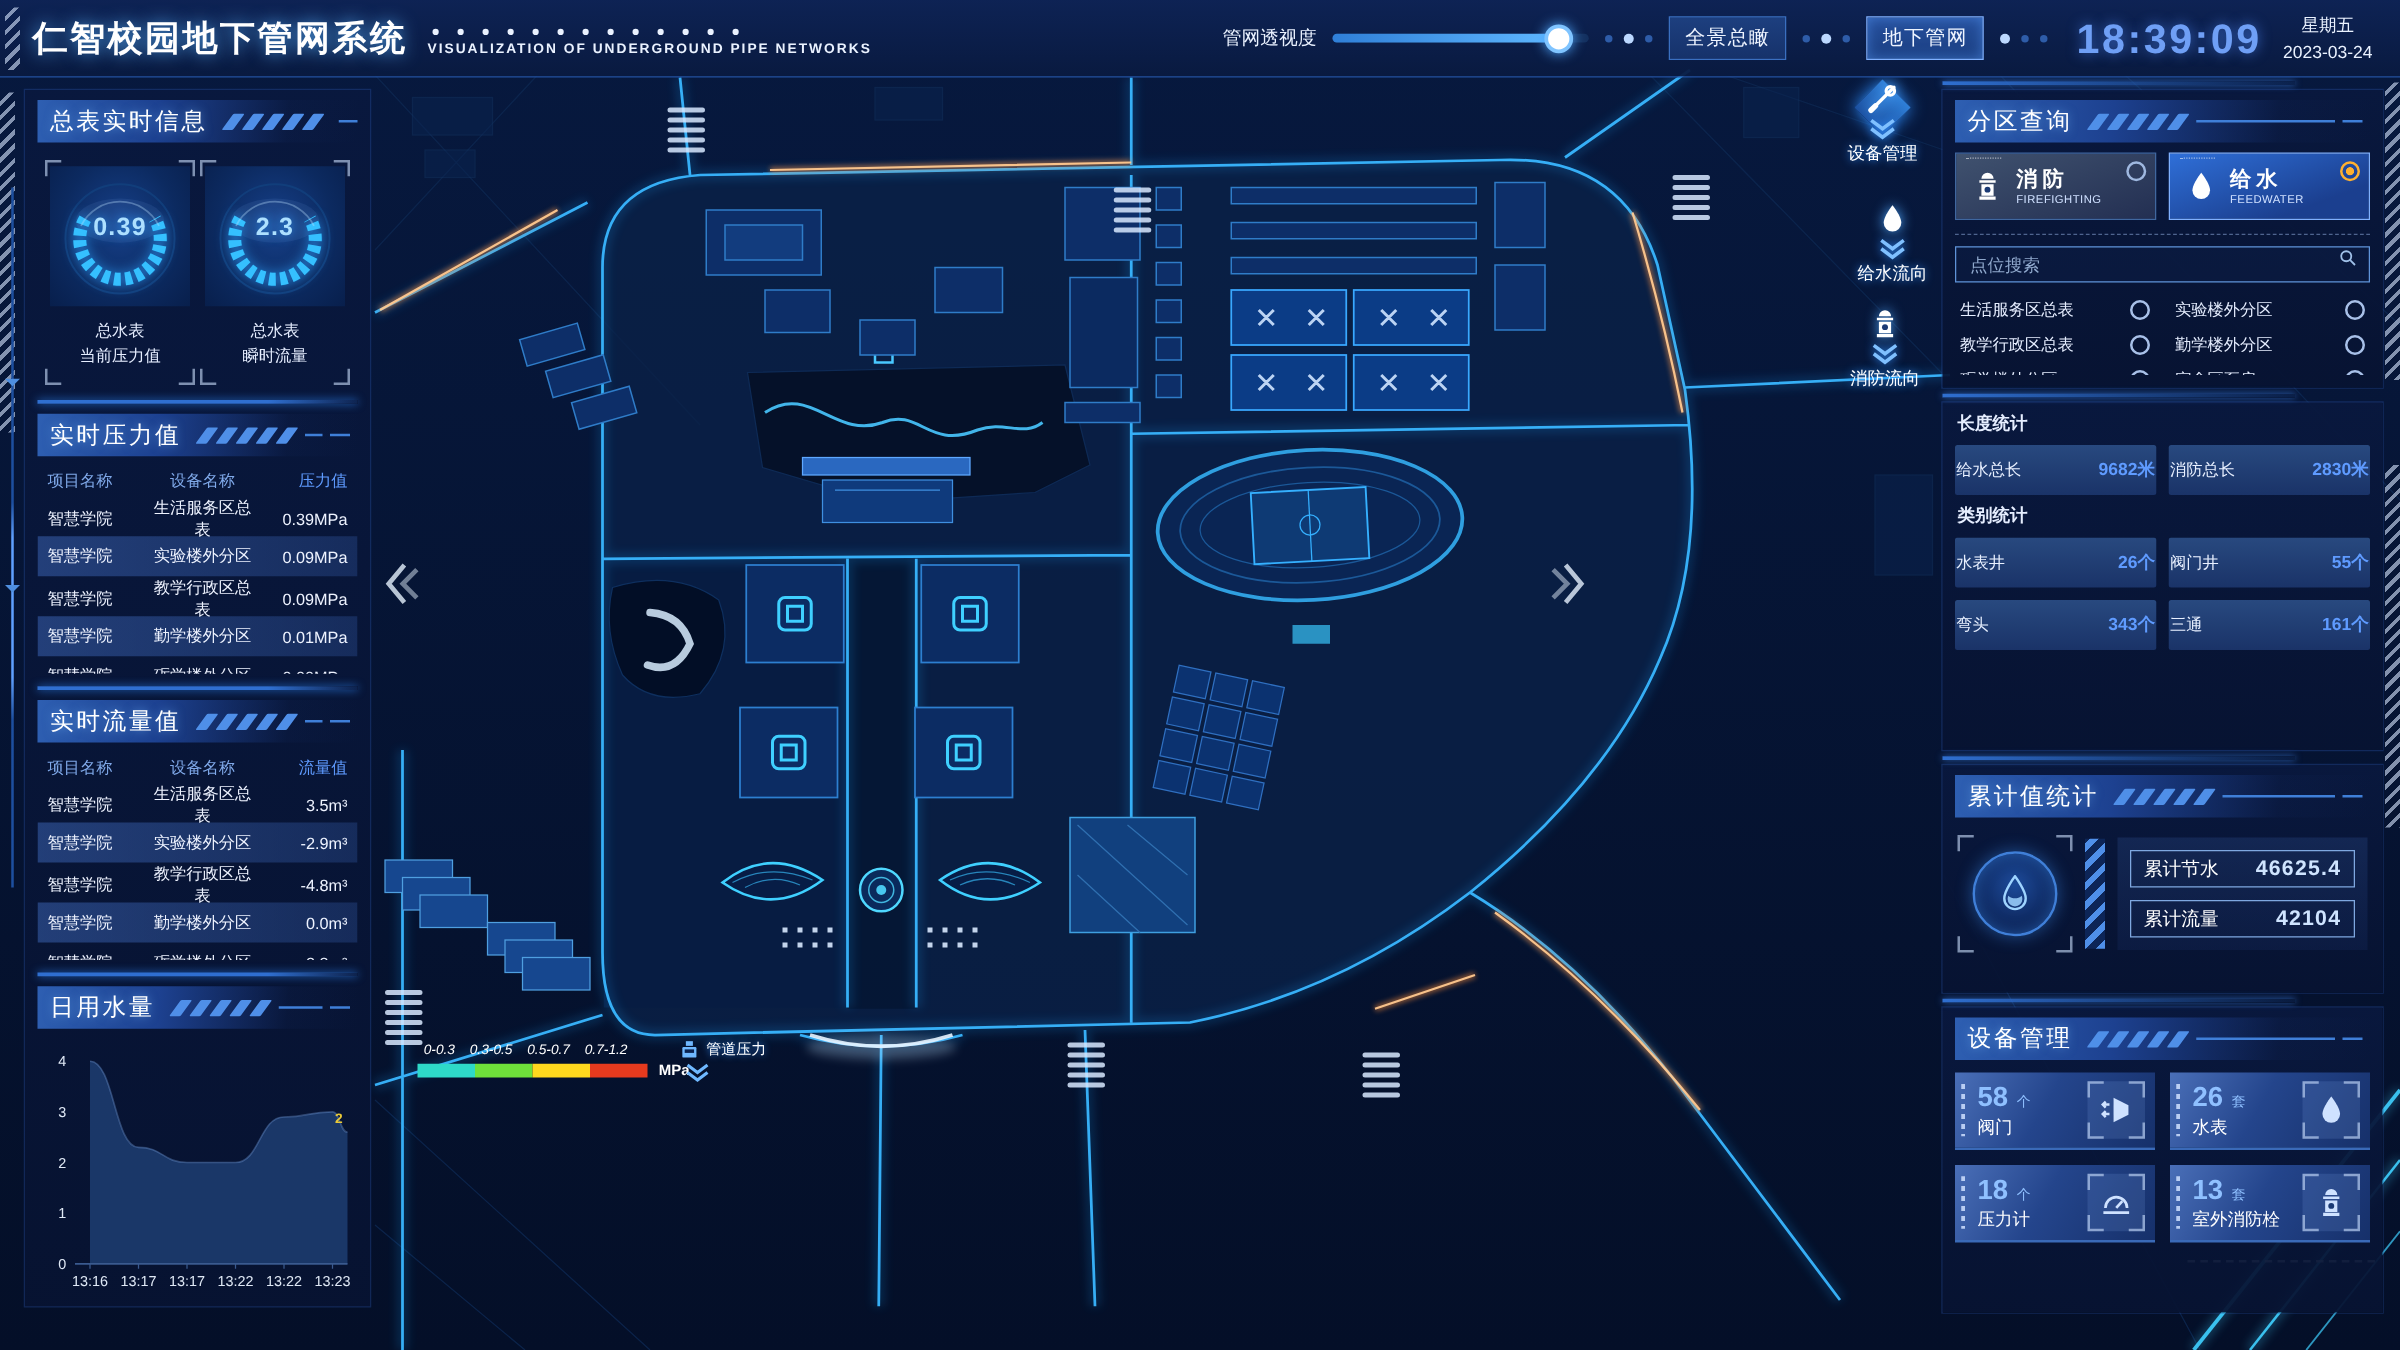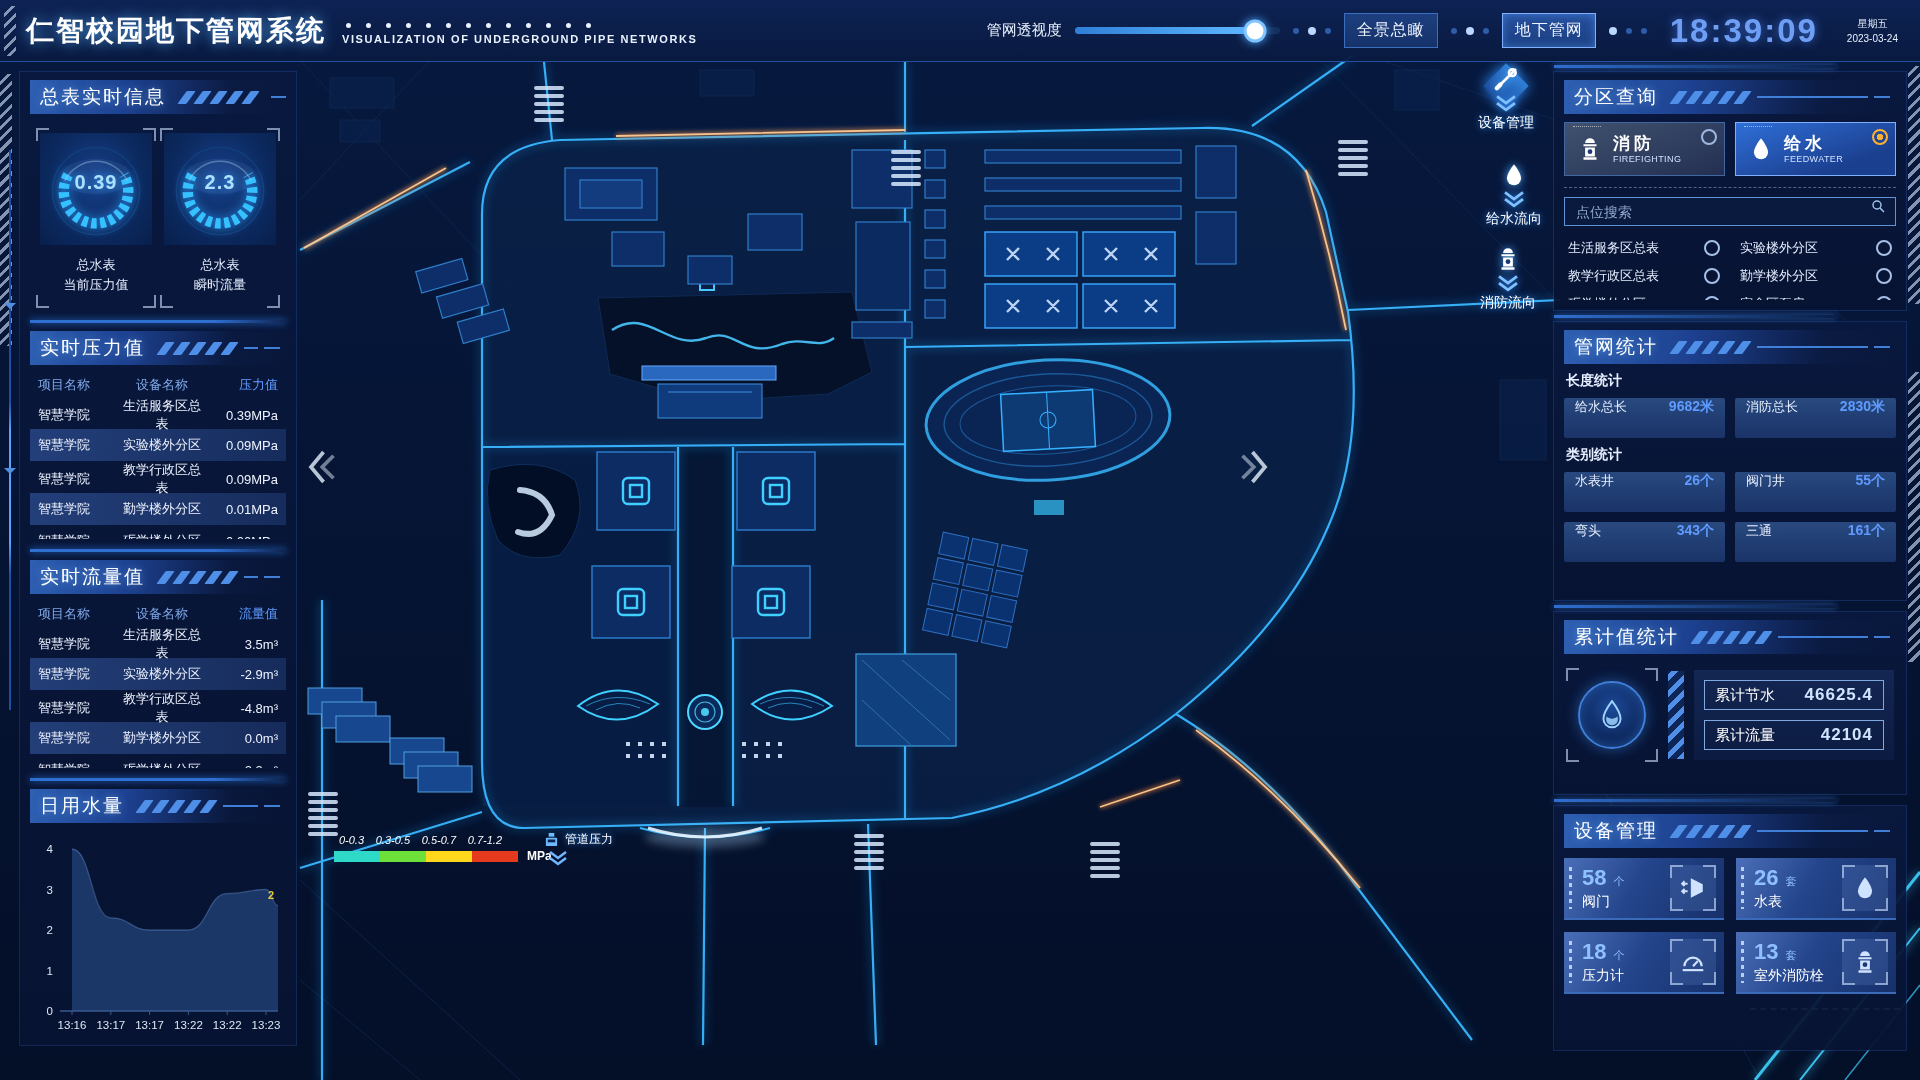--- a/index.html
+++ b/index.html
@@ -27,21 +27,21 @@
     border-radius:50%;background:#fff;border:3px solid #7fc4ff;box-shadow:0 0 10px #4fa8ff;box-sizing:border-box;}
   .dot-group{display:flex;gap:9px;align-items:center;}
   .dot-group i{width:6px;height:6px;border-radius:50%;background:#2e5ca8;}
   .dot-group i.mid{background:#bcd8ff;width:8px;height:8px;}
   button.hbtn{background:linear-gradient(180deg,#1d3f7f,#16326a);border:1px solid #3a6fc0;color:#eef4ff;
     font-size:16px;padding:6px 12px;letter-spacing:1px;cursor:pointer;font-family:inherit;}
   button.hbtn.active{background:linear-gradient(180deg,#26509d,#1b3f82);border-color:#7fb0ff;
     box-shadow:inset 0 0 10px rgba(90,160,255,.5);}
   .clock{font-size:33px;font-weight:bold;color:#6f9ff5;letter-spacing:2px;margin-left:10px;
     text-shadow:0 0 10px rgba(80,140,255,.65);}
-  .date-block{color:#eaf2ff;text-align:center;font-size:10px;line-height:1.5;margin-left:16px;}
+  .date-block{color:#eaf2ff;text-align:center;font-size:14px;line-height:1.5;margin-left:4px;}
 
   
   .panel{position:absolute;top:72px;display:flex;flex-direction:column;z-index:5;box-sizing:border-box;}
   .panel.left{left:20px;width:276px;height:973px;gap:6px;padding:8px 10px;
     background:linear-gradient(180deg,rgba(9,24,62,.93),rgba(7,19,50,.93));
     box-shadow:0 0 0 1px rgba(40,80,160,.38);}
   .panel.right{right:14px;width:352px;gap:12px;background:transparent;}
   .rsec{background:linear-gradient(180deg,rgba(9,24,62,.94),rgba(7,19,50,.94));
     box-shadow:0 0 0 1px rgba(40,80,160,.38);padding:8px 10px 10px;display:flex;flex-direction:column;
     gap:8px;position:relative;box-sizing:border-box;}
@@ -109,21 +109,21 @@
   .search input::placeholder{color:#8fa8cc;}
   .mag{width:16px;height:16px;color:#9fc0e8;}
   .mag svg{width:100%;height:100%;}
   .points{display:grid;grid-template-columns:1fr 1fr;column-gap:20px;height:72px;overflow:hidden;padding:0 4px;}
   .point{display:flex;align-items:center;justify-content:space-between;height:28px;color:#e6eeff;font-size:13px;cursor:pointer;}
   .point .rad{width:12px;height:12px;border:2px solid #a8c0e8;border-radius:50%;}
 
   
   .sub-label{color:#e6eeff;font-size:14px;font-weight:bold;padding-left:2px;}
   .stat-grid{display:grid;grid-template-columns:1fr 1fr;gap:10px;}
-  .stat-box{height:40px;display:flex;align-items:flex-start;justify-content:space-between;padding:0 11px;
+  .stat-box{height:40px;display:flex;align-items:center;justify-content:space-between;padding:0 1px;
     background:linear-gradient(180deg,#28497f,#1a3368);border-radius:2px;box-sizing:border-box;}
   .s-label{color:#e8f0ff;font-size:13px;}
   .s-val{color:#5f9bff;font-size:14px;font-weight:bold;}
   .cat-clip{height:94px;overflow:hidden;display:flex;flex-direction:column;gap:10px;}
 
   
   .cum-wrap{display:flex;gap:10px;align-items:center;padding:6px 2px 2px;}
   .cum-icon-box{position:relative;width:92px;height:94px;display:flex;align-items:center;justify-content:center;flex:0 0 92px;}
   .cum-circle{width:64px;height:64px;border-radius:50%;border:2px solid #3f7fd8;color:#9fd4ff;
     background:radial-gradient(circle at 50% 38%,#1c4a9a,#0c2254 72%);
@@ -681,34 +681,20 @@
             <span class="rad"></span>
           </div>
           <div class="point">
             <span>宿舍区泵房</span>
             <span class="rad"></span>
           </div>
         </div>
     </section>
 
     <section class="rsec" style="height:278px">
-      <div class="sec-head">
-        <span class="t">管网统计</span>
-        <span class="slashes">
-            <i></i>
-            <i></i>
-            <i></i>
-            <i></i>
-            <i></i>
-          </span>
-        <span class="tail">
-            <span class="l1"></span>
-            <span class="l2"></span>
-          </span>
-      </div>
       <div class="sub-label">长度统计</div>
       <div class="stat-grid" id="len-stats">
           <div class="stat-box">
             <span class="s-label">给水总长</span>
             <span class="s-val">9682米</span>
           </div>
           <div class="stat-box">
             <span class="s-label">消防总长</span>
             <span class="s-val">2830米</span>
           </div>

